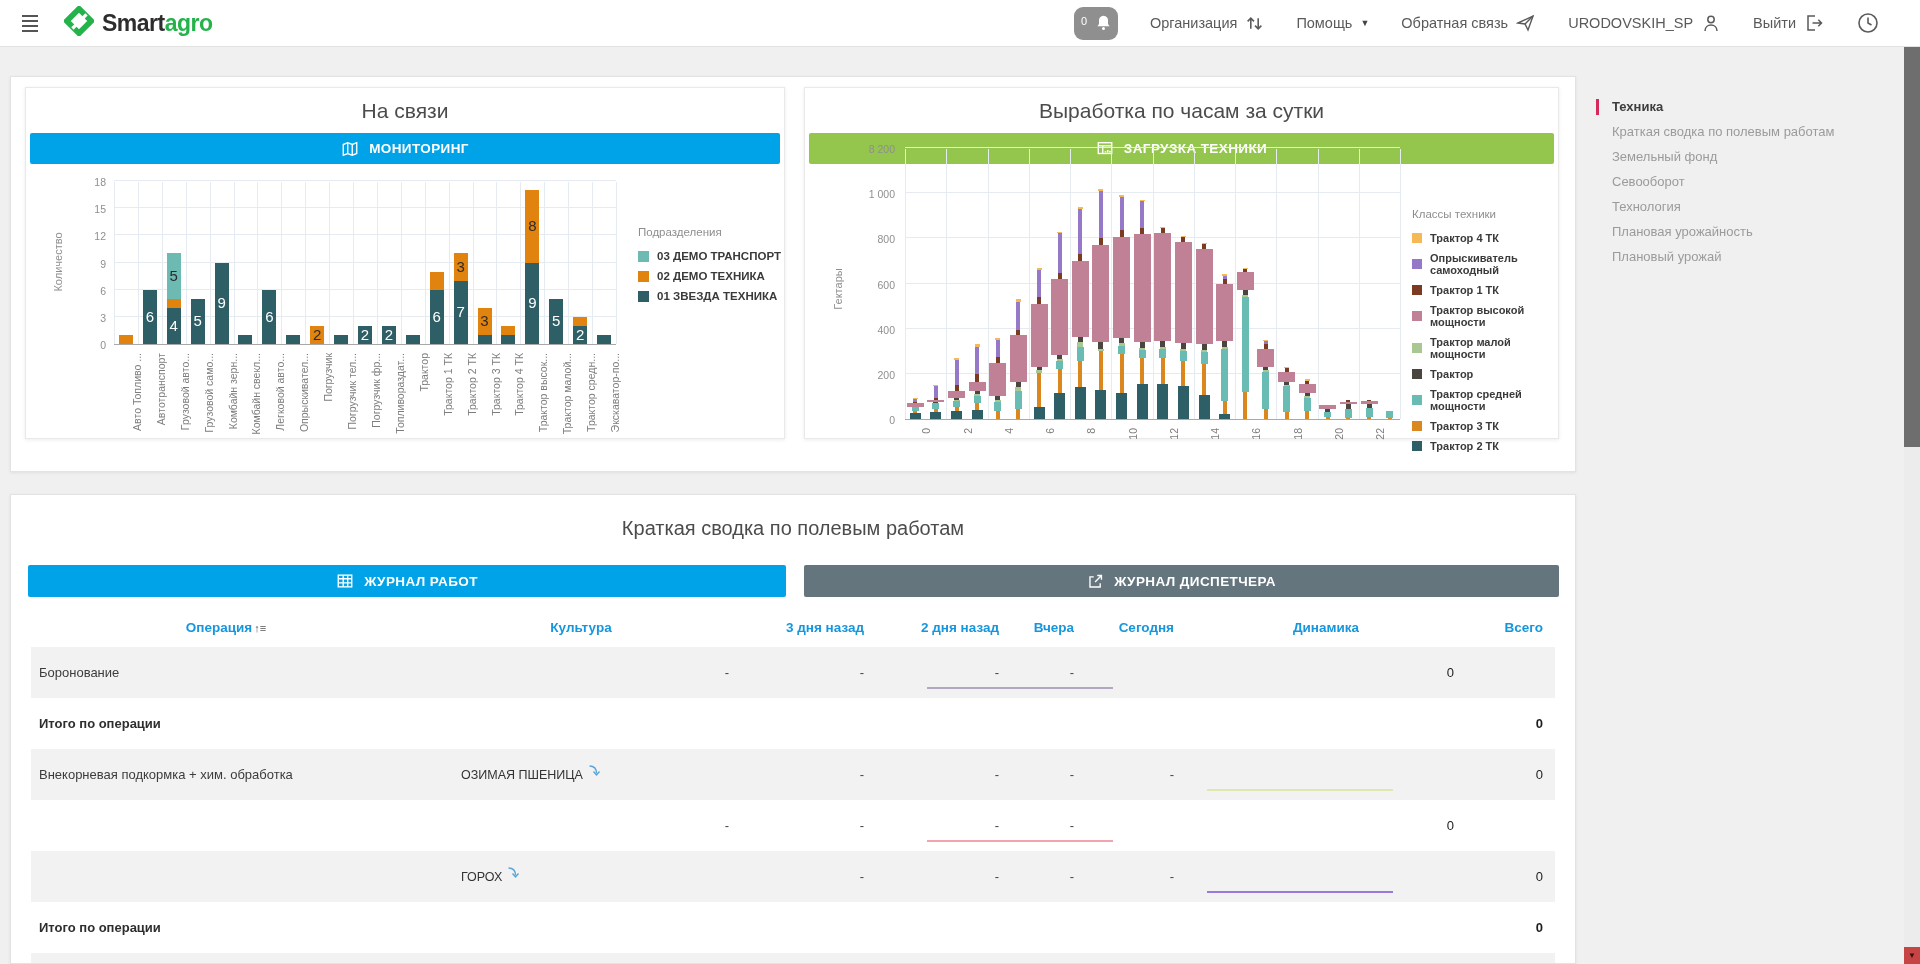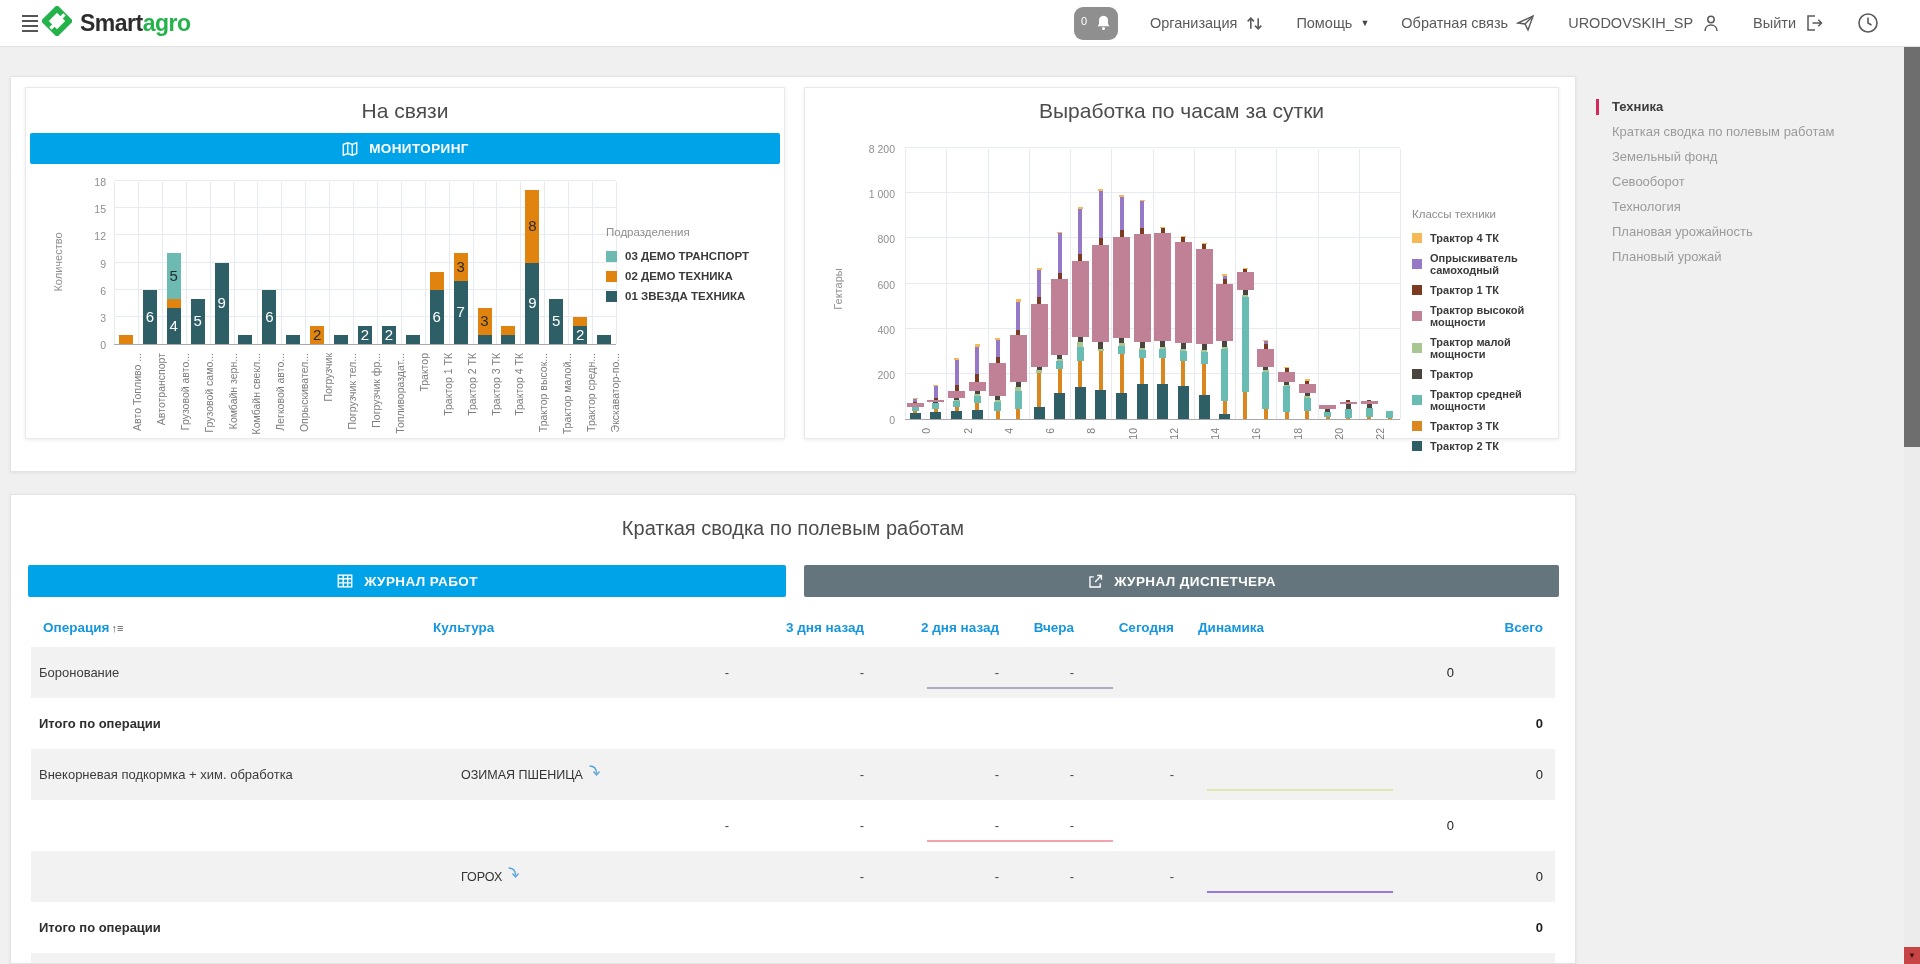--- a/index.html
+++ b/index.html
@@ -1,19 +1,19 @@
 <!DOCTYPE html>
 <html><head>
 <meta charset="utf-8">
 <style>
   *{box-sizing:border-box;margin:0;padding:0}
   html,body{width:1920px;height:964px;overflow:hidden;font-family:"Liberation Sans",sans-serif;background:#f0f0f1}
   
   .hdr{position:absolute;left:0;top:0;width:1920px;height:47px;background:#fff;border-bottom:1px solid #e2e2e2;display:flex;align-items:center;justify-content:space-between;padding:0 40px 0 18px;z-index:6}
-  .hdr-left{display:flex;align-items:center;}
+  .hdr-left{display:flex;align-items:center;gap:22px}
   .burger{display:flex;flex-direction:column;gap:3px;cursor:pointer;padding:4px}
   .burger span{display:block;width:16px;height:2px;background:#555}
   .logo{display:flex;align-items:center;gap:8px}
   .logo-text{font-size:23px;font-weight:700;color:#2d2d2d;letter-spacing:-.5px}
   .logo-text .grn{color:#24b24b}
   .hdr-right{display:flex;align-items:center;gap:32px}
   .h-item{display:flex;align-items:center;gap:8px;color:#5a5a5a;font-size:14.5px;cursor:pointer;white-space:nowrap}
   .caret{font-size:9px;color:#444}
   .bell-badge{width:44px;height:33px;background:#8f8f8f;border-radius:9px;position:relative;cursor:pointer}
   .bell-badge .cnt{position:absolute;left:7px;top:8px;color:#fff;font-size:11px}
@@ -48,21 +48,21 @@
   .legend-item .sw{width:11px;height:11px;flex:0 0 auto}
   
   .sum-title{position:absolute;left:0;right:0;top:22px;text-align:center;font-size:20px;font-weight:300;color:#4c4c4c}
   .btn-journal{position:absolute;left:17px;width:758px;top:70px;height:32px;background:#00a3e8}
   .btn-dispatch{position:absolute;left:793px;width:755px;top:70px;height:32px;background:#64757e}
   .btn2{display:flex;align-items:center;justify-content:center;gap:10px;color:#fff;font-size:13.5px;font-weight:700;letter-spacing:.4px;border-radius:2px;cursor:pointer}
   .ttable{position:absolute;left:20px;right:20px;top:112px}
   .thead,.trow{display:grid;grid-template-columns:390px 320px 135px 135px 75px 100px 280px 1fr;align-items:center}
   .thead{height:40px;color:#1596dd;font-size:13.5px;font-weight:700}
   .th{padding:0 12px}
-  .th.c{text-align:left}.th.r{text-align:right}
+  .th.c{text-align:center}.th.r{text-align:right}
   .sorticon{font-size:11px;margin-left:2px;color:#555;font-weight:400}
   .trow{height:51px;font-size:13px;color:#3c3c3c}
   .trow.shade{background:#f2f2f2}
   .trow.partial{height:10px}
   .cell{padding:0 12px;height:100%;display:flex;align-items:center}
   .cell.op{padding-left:8px}
   .cell.cul{padding-left:40px;gap:5px;color:#333;font-size:12.5px}
   .cell.num{justify-content:flex-end;color:#444}
   .cell.tot{justify-content:flex-end;color:#1d1d1d}
   .cell.sub{font-weight:700;color:#2e2e2e;padding-left:8px}
@@ -277,41 +277,49 @@
         </div>
         <div class="xlab" style="left: 447.238px; top: 171px;">Трактор малой...</div>
         <div class="seg" style="left: 459.143px; bottom: 0px; width: 14px; height: 18.1111px; background: rgb(46, 95, 102);">
           <div class="seg-label" style="top: 0.0555555px; color: rgb(255, 255, 255);">2</div>
         </div>
         <div class="seg" style="left: 459.143px; bottom: 18.1111px; width: 14px; height: 9.05556px; background: rgb(224, 131, 15);"></div>
         <div class="xlab" style="left: 471.143px; top: 171px;">Трактор средн...</div>
         <div class="seg" style="left: 483.048px; bottom: 0px; width: 14px; height: 9.05556px; background: rgb(46, 95, 102);"></div>
         <div class="xlab" style="left: 495.048px; top: 171px;">Экскаватор-по...</div>
       </div>
-    <div class="legend" style="left:580px;top:138px">
+    <div class="legend" style="left:612px;top:138px">
       <div class="legend-title">Подразделения</div>
       <div id="legend1">
           <div class="legend-item">
             <div class="sw" style="background: rgb(108, 186, 177);"></div>
             <span>03 ДЕМО ТРАНСПОРТ</span>
           </div>
           <div class="legend-item">
             <div class="sw" style="background: rgb(224, 131, 15);"></div>
             <span>02 ДЕМО ТЕХНИКА</span>
           </div>
           <div class="legend-item">
             <div class="sw" style="background: rgb(46, 95, 102);"></div>
             <span>01 ЗВЕЗДА ТЕХНИКА</span>
           </div>
         </div>
     </div>
   </div>
 
   <div class="card card2">
     <div class="card-title">Выработка по часам за сутки</div>
+    <div class="btn btn-load">
+      <svg width="18" height="18" viewBox="0 0 20 20" fill="none" stroke="#fff" stroke-width="1.5">
+          <rect x="2.5" y="3" width="15" height="12"></rect>
+          <path d="M2.5 6.5 H17.5 M7.5 6.5 V15"></path>
+          <path d="M10.5 12.5 V14 M13 11 V14 M15.5 12 V14" stroke-width="1.8"></path>
+        </svg>
+      <span>ЗАГРУЗКА ТЕХНИКИ</span>
+    </div>
     <div class="ylabel" style="left:12px;top:195px">Гектары</div>
     <div class="plot c2plot" id="c2plot">
         <div class="ytick" style="left: -44px; top: 265px;">0</div>
         <div class="gl-h" style="bottom: 45.1667px;"></div>
         <div class="ytick" style="left: -44px; top: 219.833px;">200</div>
         <div class="gl-h" style="bottom: 90.3333px;"></div>
         <div class="ytick" style="left: -44px; top: 174.667px;">400</div>
         <div class="gl-h" style="bottom: 135.5px;"></div>
         <div class="ytick" style="left: -44px; top: 129.5px;">600</div>
         <div class="gl-h" style="bottom: 180.667px;"></div>

